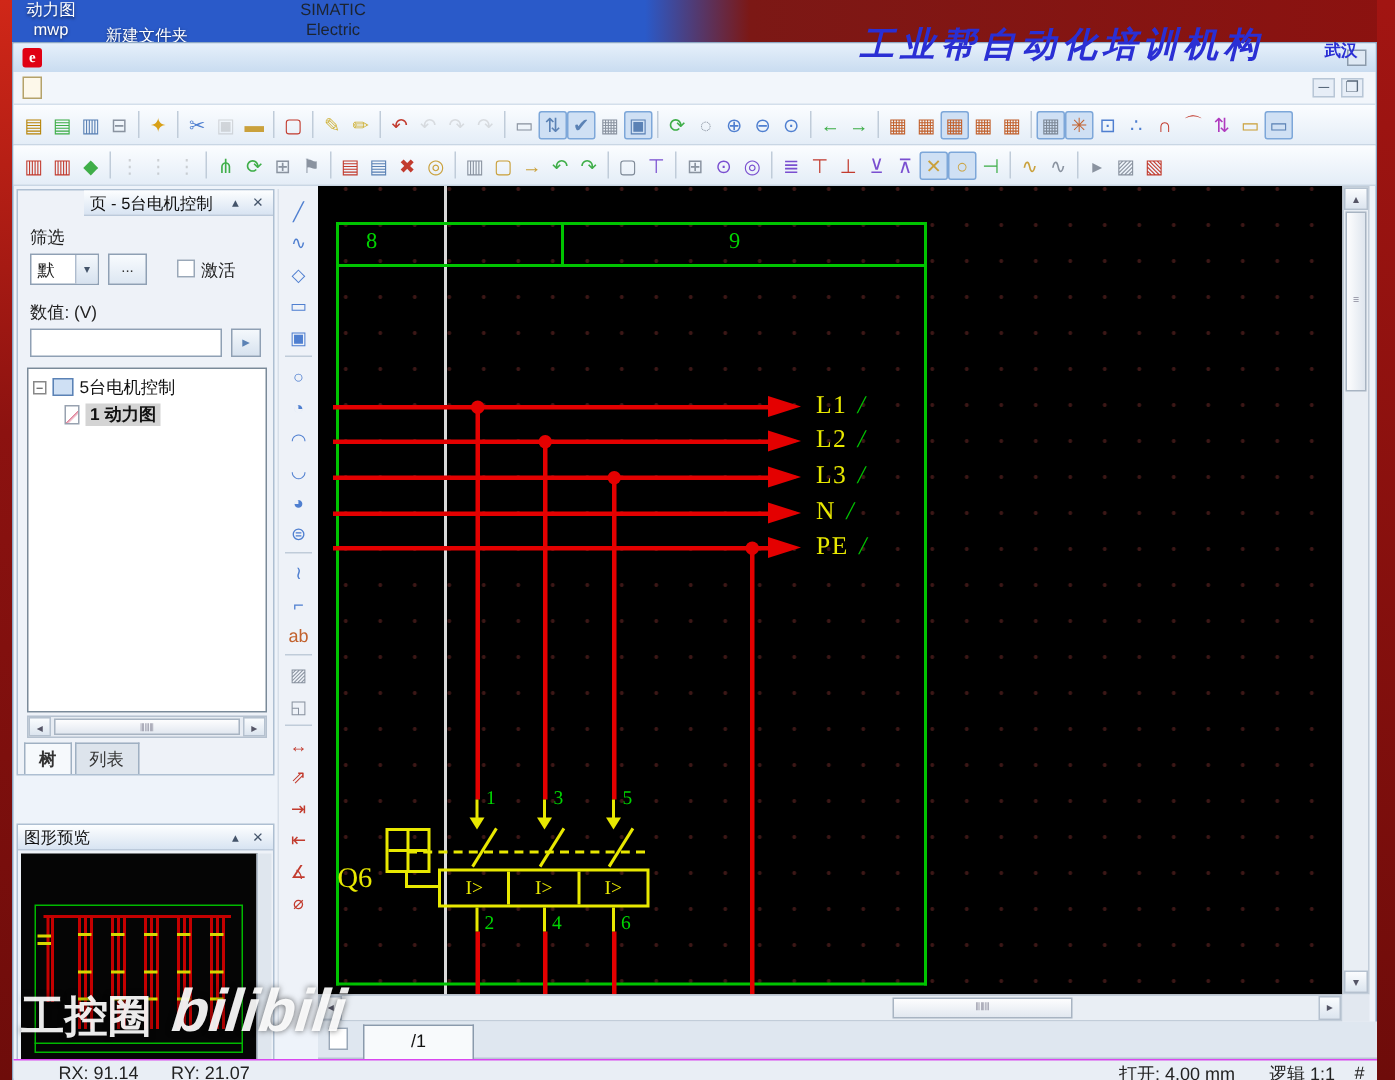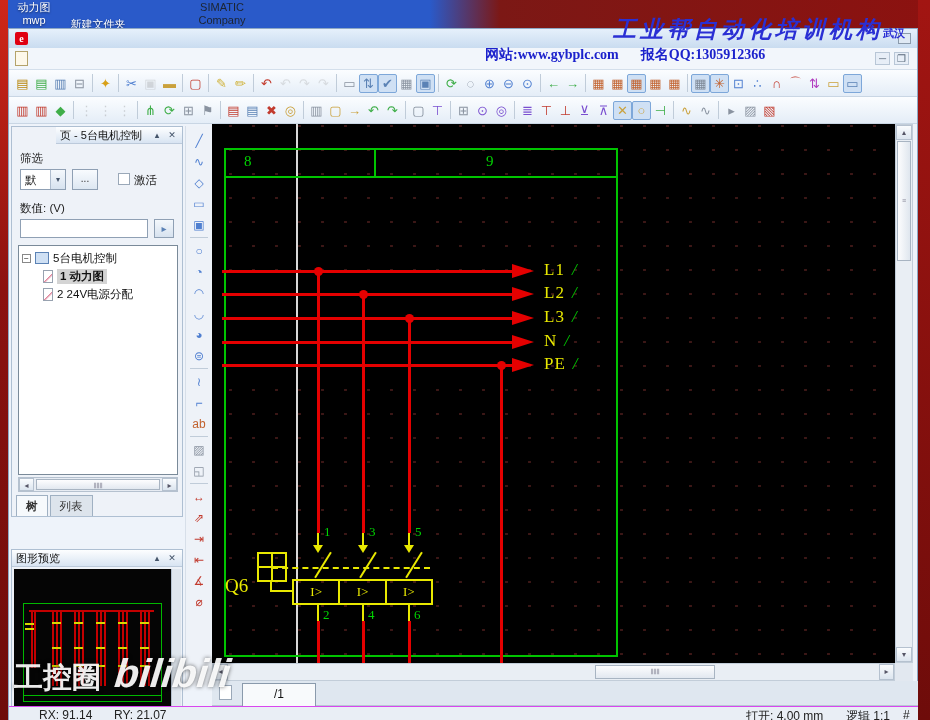--- a/index.html
+++ b/index.html
@@ -127,34 +127,34 @@
   .corner { position:absolute; left:886px; top:634px; width:18px; height:18px; background:#e2e8f0; }
   .tabbar { position:absolute; left:203px; top:652px; width:707px; height:25px; background:#dfe7f0; border-bottom:1px solid #b9c6d4; }
   .newtab { position:absolute; left:7px; top:4px; width:13px; height:15px; border:1px solid #9aa8b8; background:#fff; }
   .page-tab { position:absolute; left:30px; top:2px; width:74px; height:23px; background:#f8fafc; border:1px solid #8a9aac; border-bottom:none; font-size:12px; color:#111; text-align:center; line-height:21px; }
   .statusbar { position:absolute; left:0; top:677px; width:910px; height:15px; background:#e9eef5; border-top:1px solid #d946ef; font-size:12px; color:#222; }
   .st { position:absolute; top:1px; white-space:nowrap; }
 
   
   .wm-top { position:absolute; left:485px; top:14px; width:420px; z-index:20; color:#2a2fd4; pointer-events:none; }
   .wm-line1 { font:bold italic 23px "Liberation Serif",serif; letter-spacing:4px; white-space:nowrap; }
-  .wm-city { font:bold 11px "Liberation Serif",serif; letter-spacing:0; }
+  .wm-city { font:bold 11px "Liberation Serif",serif; letter-spacing:0;margin-left:40px; }
   .wm-line2 { font:bold 14px "Liberation Serif",serif; margin-top:1px; color:#1c22cc; white-space:nowrap; }
   .wm-line2 .qq { margin-left:22px; }
   .wm-bottom { position:absolute; left:14px; top:644px; z-index:50; color:rgba(255,255,255,.92); pointer-events:none; white-space:nowrap; }
   .wm-gkq { font:bold 29px "Liberation Sans",sans-serif; text-shadow:0 0 4px rgba(0,0,0,.6); display:inline-block; margin-top:14px; }
   .wm-bili { font:bold italic 40px "Liberation Sans",sans-serif; transform:skew(-6deg); display:inline-block; margin-left:10px; text-shadow:0 0 4px rgba(0,0,0,.6); }
 </style>
 </head>
 <body>
 
 <div class="desktop-top">
   <div class="desk-ico" style="left:10px;width:48px;"><span>动力图</span><br><span>mwp</span></div>
   <div class="desk-ico" style="left:62px;width:72px;top:18px;"><span>新建文件夹</span></div>
-  <div class="desk-ico" style="left:192px;width:60px;color:#1c2430;text-shadow:none;"><span>SIMATIC</span><br><span>Company</span></div>
+  <div class="desk-ico" style="left:192px;width:60px;color:#1c2430;text-shadow:none;"><span>SIMATIC</span><br><span>Electric</span></div>
 </div>
 <div class="edge-left"></div>
 <div class="edge-right"></div>
 
 <div class="win">
 
   <div class="titlebar">
     <span class="eplan-ico">e</span>
     <span class="tb-btn"></span>
   </div>
@@ -291,24 +291,20 @@
 
     <div class="treebox">
       <div class="trow" style="margin-top:3px;">
         <span class="expander">−</span>
         <span class="proj-ico"></span>
         <span>5台电机控制</span>
       </div>
       <div class="trow" style="padding-left:24px;text-align:center;">
         <span class="page-ico"></span>
         <span class="t-sel">1 动力图</span>
-      </div>
-      <div class="trow" style="padding-left:24px;">
-        <span class="page-ico"></span>
-        <span>2 24V电源分配</span>
       </div>
     </div>
 
     <div class="tree-hscroll">
       <span class="sbtn">◂</span>
       <span class="sthumb">⦀⦀⦀</span>
       <span class="sbtn">▸</span>
     </div>
 
     <div class="ptabs">
@@ -501,18 +497,17 @@
     <span class="st" style="left:30px;">RX: 91.14</span>
     <span class="st" style="left:105px;">RY: 21.07</span>
     <span class="st" style="left:737px;">打开: 4.00 mm</span>
     <span class="st" style="left:837px;">逻辑 1:1</span>
     <span class="st" style="left:894px;">#</span>
   </div>
 </div>
 
 <div class="wm-top">
   <div class="wm-line1" style="text-align:right;"><span>工业帮自动化培训机构</span><span class="wm-city">武汉</span></div>
-  <div class="wm-line2"><span>网站:www.gybplc.com</span><span class="qq">报名QQ:1305912366</span></div>
 </div>
 <div class="wm-bottom">
   <span class="wm-gkq">工控圈</span>
   <span class="wm-bili">bilibili</span>
 </div>
 
 </body></html>

